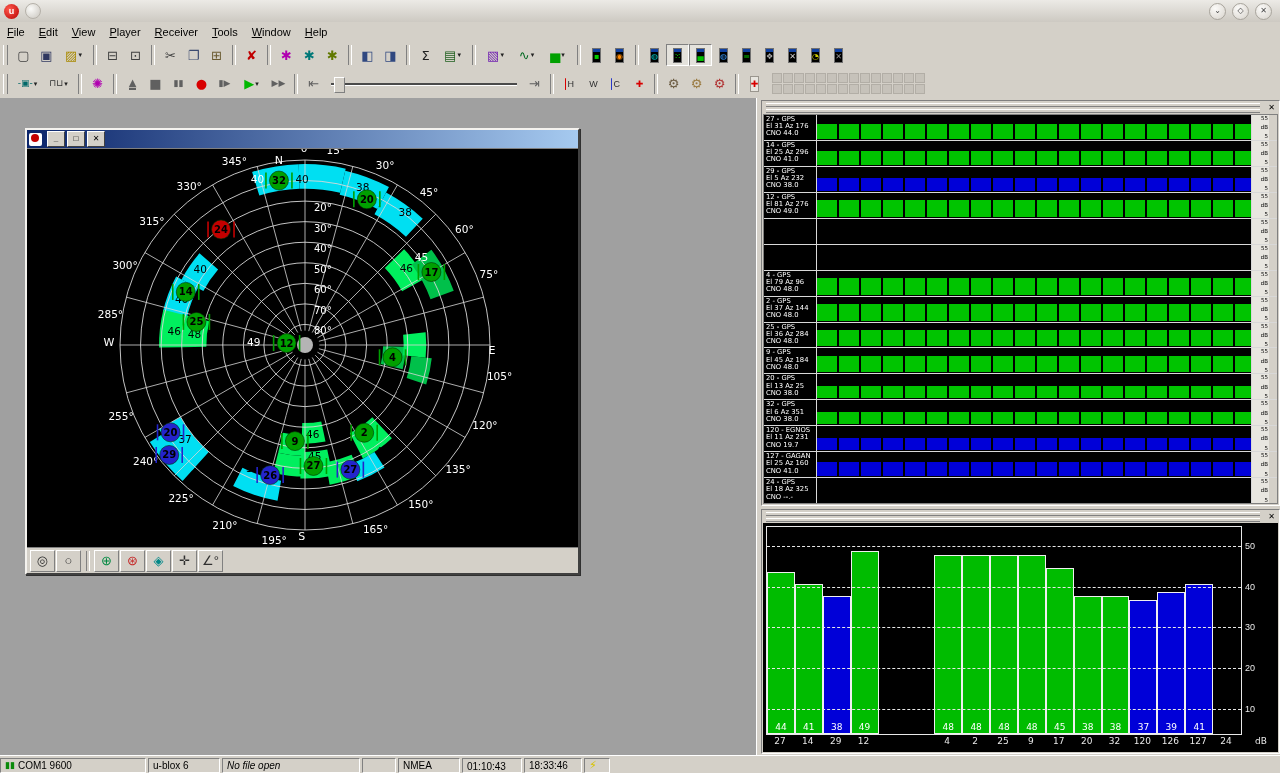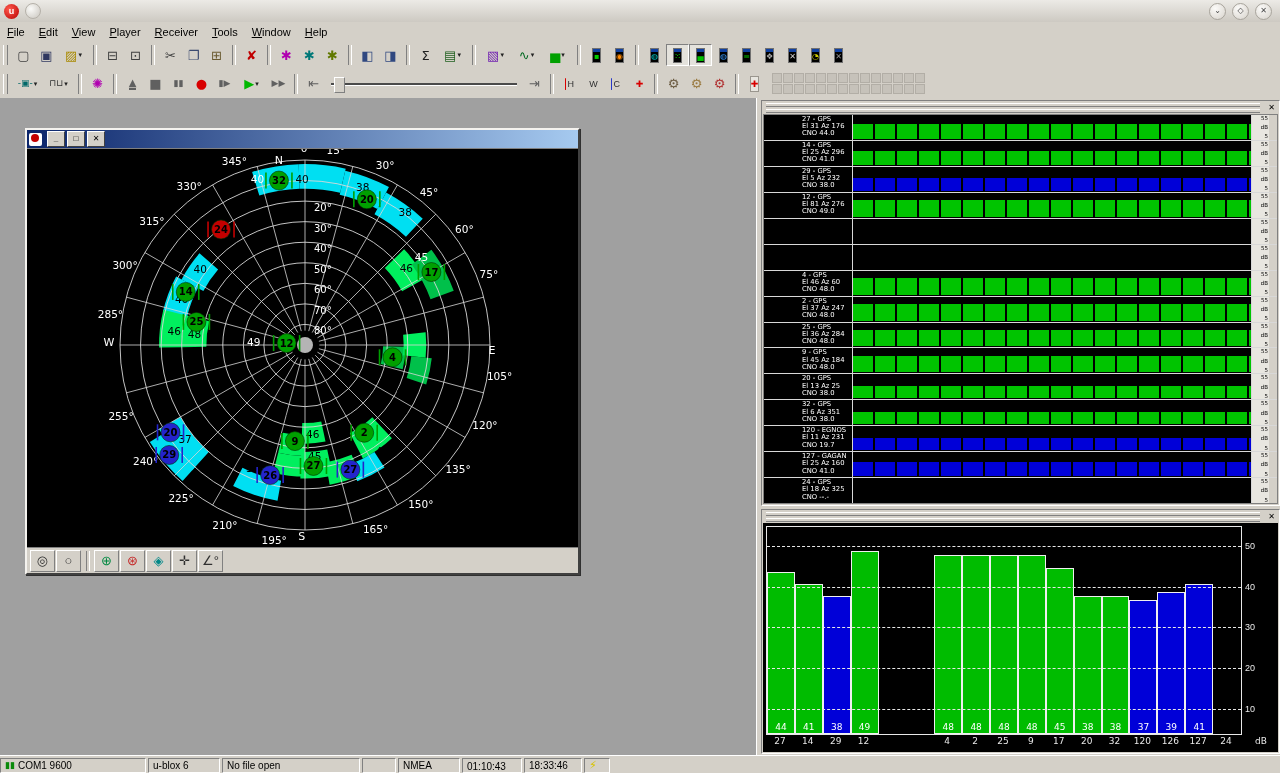--- a/index.html
+++ b/index.html
@@ -62,21 +62,21 @@
   #rightdock{position:absolute;left:756px;top:0;width:524px;height:657px;background:#d4d0c8;border-left:1px solid #fff;}
   .pane{position:absolute;left:4px;width:517px;background:#d4d0c8;border:1px solid;border-color:#808080 #fff #fff #808080;}
   #pane1{top:2px;height:404px;}
   #pane2{top:411px;height:243px;}
   .pane-header{height:11px;display:flex;align-items:center;padding:1px 2px 0 2px;}
   .grip{flex:1;display:flex;flex-direction:column;gap:2px;padding:0 2px;}
   .grip i{display:block;height:2px;border-top:1px solid #fff;border-bottom:1px solid #808080;}
   .pane-x{width:11px;height:10px;font-size:8px;line-height:10px;text-align:center;color:#000;font-weight:bold;margin-left:4px;}
   
   #sat-table{position:absolute;left:1px;top:13px;right:1px;bottom:1px;background:#000;display:flex;flex-direction:column;border:1px solid #808080;}
-  .srow{flex:1;display:flex;border-top:1px solid #d8d8d8;position:relative;padding-left:36px;}
+  .srow{flex:1;display:flex;border-top:1px solid #d8d8d8;position:relative;}
   .srow:first-child{border-top:none;}
   .slbl{width:50px;color:#fff;font-size:6.8px;line-height:7.2px;font-family:"DejaVu Sans",sans-serif;padding:1px 0 0 2px;overflow:hidden;white-space:nowrap;}
   .sbars{flex:1;position:relative;border-left:1px solid #d8d8d8;border-right:1px solid #d8d8d8;background:#000;}
   .sband{position:absolute;left:0;right:0;bottom:1px;}
   .sscale{width:15px;background:#e8e6e0;color:#000;font-size:5.5px;line-height:6.5px;text-align:right;padding:0 1px;font-family:"DejaVu Sans",sans-serif;display:flex;flex-direction:column;justify-content:space-between;}
   .spad{width:8px;background:#d4d0c8;}
   
   #chart-body{position:absolute;left:1px;top:13px;right:1px;bottom:1px;background:#000;position:absolute;}
   #plot{position:absolute;left:3px;top:3px;width:474px;height:207px;border:1px solid #e8e8e8;}
   .cbar{position:absolute;bottom:0;box-sizing:border-box;border:1px solid #f0f0f0;}
@@ -695,37 +695,37 @@
             <div class="sscale">
               <div>55</div>
               <div>dB</div>
               <div>5</div>
             </div>
             <div class="spad"></div>
           </div>
           <div class="srow">
             <div class="slbl">
               <div>4 - GPS</div>
-              <div>El 46 Az 60</div>
+              <div>El 79 Az 96</div>
               <div>CNO 48.0</div>
             </div>
             <div class="sbars">
               <div class="sband" style="height: 16.34px; background: repeating-linear-gradient(to right, rgb(0, 196, 0) 0px, rgb(0, 196, 0) 20px, rgb(0, 0, 0) 20px, rgb(0, 0, 0) 22px);"></div>
             </div>
             <div class="sscale">
               <div>55</div>
               <div>dB</div>
               <div>5</div>
             </div>
             <div class="spad"></div>
           </div>
           <div class="srow">
             <div class="slbl">
               <div>2 - GPS</div>
-              <div>El 37 Az 247</div>
+              <div>El 37 Az 144</div>
               <div>CNO 48.0</div>
             </div>
             <div class="sbars">
               <div class="sband" style="height: 16.34px; background: repeating-linear-gradient(to right, rgb(0, 196, 0) 0px, rgb(0, 196, 0) 20px, rgb(0, 0, 0) 20px, rgb(0, 0, 0) 22px);"></div>
             </div>
             <div class="sscale">
               <div>55</div>
               <div>dB</div>
               <div>5</div>
             </div>
@@ -915,21 +915,21 @@
 
 <div id="statusbar">
   <div id="status-cells" style="display:flex;align-items:center;margin-right:4px;">
       <div class="scell" style="width: 136px;">
         <span class="plug-glyph">▮▮</span>
         <span>COM1 9600</span>
       </div>
       <div class="scell" style="width: 62px;">
         <span>u-blox 6</span>
       </div>
-      <div class="scell" style="width: 128px;">
+      <div class="scell" style="width: 128px; font-style: italic;">
         <span>No file open</span>
       </div>
       <div class="scell" style="width: 24px;">
         <span></span>
       </div>
       <div class="scell" style="width: 52px;">
         <span>NMEA</span>
       </div>
       <div class="scell" style="width: 50px; align-items: flex-end;">
         <span>01:10:43</span>

